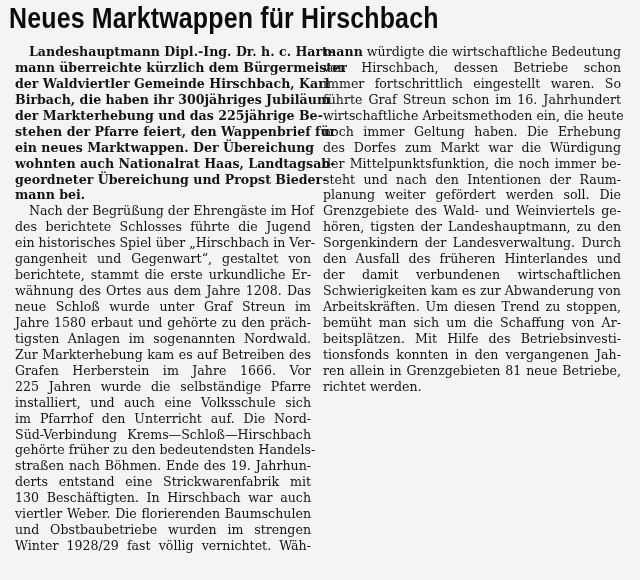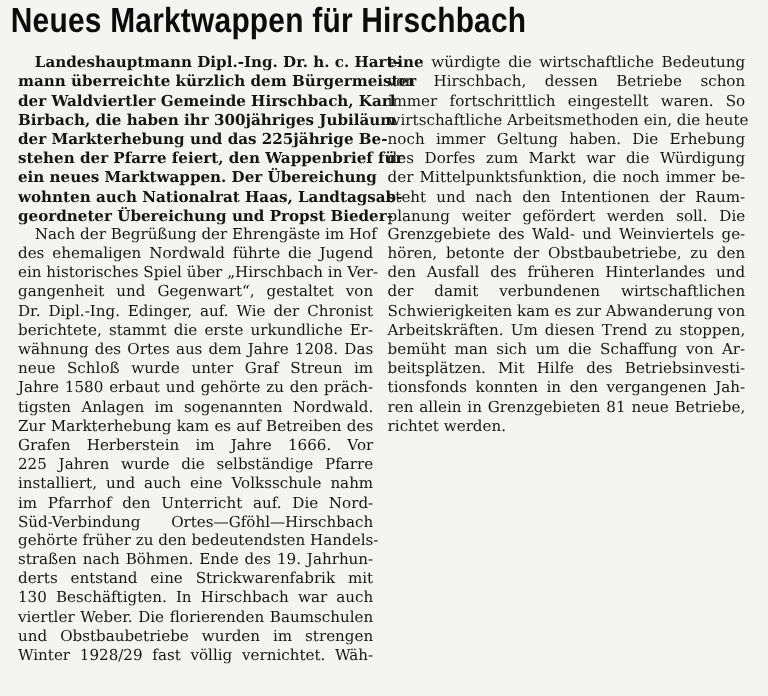--- a/index.html
+++ b/index.html
@@ -43,57 +43,59 @@
 <div class="col left" id="col-left">
     <span class="line bold indent">Landeshauptmann Dipl.-Ing. Dr. h. c. Hart-</span>
     <span class="line bold">mann überreichte kürzlich dem Bürgermeister</span>
     <span class="line bold">der Waldviertler Gemeinde Hirschbach, Karl</span>
     <span class="line bold">Birbach, die haben ihr 300jähriges Jubiläum</span>
     <span class="line bold">der Markterhebung und das 225jährige Be-</span>
     <span class="line bold">stehen der Pfarre feiert, den Wappenbrief für</span>
     <span class="line bold">ein neues Marktwappen. Der Übereichung</span>
     <span class="line bold">wohnten auch Nationalrat Haas, Landtagsab-</span>
     <span class="line bold">geordneter Übereichung und Propst Bieder-</span>
+    <span class="line bold last">mann bei.</span>
     <span class="line indent">Nach der Begrüßung der Ehrengäste im Hof</span>
-    <span class="line">des ehemaligen Nordwald führte die Jugend</span>
+    <span class="line">des berichtete Schlosses führte die Jugend</span>
     <span class="line">ein historisches Spiel über „Hirschbach in Ver-</span>
     <span class="line">gangenheit und Gegenwart“, gestaltet von</span>
-    <span class="line">Dr. Dipl.-Ing. Edinger, auf. Wie der Chronist</span>
     <span class="line">berichtete, stammt die erste urkundliche Er-</span>
     <span class="line">wähnung des Ortes aus dem Jahre 1208. Das</span>
     <span class="line">neue Schloß wurde unter Graf Streun im</span>
     <span class="line">Jahre 1580 erbaut und gehörte zu den präch-</span>
     <span class="line">tigsten Anlagen im sogenannten Nordwald.</span>
     <span class="line">Zur Markterhebung kam es auf Betreiben des</span>
     <span class="line">Grafen Herberstein im Jahre 1666. Vor</span>
     <span class="line">225 Jahren wurde die selbständige Pfarre</span>
-    <span class="line">installiert, und auch eine Volksschule nahm</span>
+    <span class="line">installiert, und auch eine Volksschule sich</span>
     <span class="line">im Pfarrhof den Unterricht auf. Die Nord-</span>
-    <span class="line">Süd-Verbindung Ortes—Gföhl—Hirschbach</span>
+    <span class="line">Süd-Verbindung Krems—Schloß—Hirschbach</span>
     <span class="line">gehörte früher zu den bedeutendsten Handels-</span>
     <span class="line">straßen nach Böhmen. Ende des 19. Jahrhun-</span>
     <span class="line">derts entstand eine Strickwarenfabrik mit</span>
     <span class="line">130 Beschäftigten. In Hirschbach war auch</span>
     <span class="line">viertler Weber. Die florierenden Baumschulen</span>
     <span class="line">und Obstbaubetriebe wurden im strengen</span>
     <span class="line">Winter 1928/29 fast völlig vernichtet. Wäh-</span>
   </div>
 <div class="sep"></div>
 <div class="col right" id="col-right">
-    <span class="line"><b>eine</b> würdigte die wirtschaftliche Bedeutung</span>
+    <span class="line"><b>mann</b> würdigte die wirtschaftliche Bedeutung</span>
     <span class="line">von Hirschbach, dessen Betriebe schon</span>
     <span class="line">immer fortschrittlich eingestellt waren. So</span>
+    <span class="line">führte Graf Streun schon im 16. Jahrhundert</span>
     <span class="line">wirtschaftliche Arbeitsmethoden ein, die heute</span>
     <span class="line">noch immer Geltung haben. Die Erhebung</span>
     <span class="line">des Dorfes zum Markt war die Würdigung</span>
     <span class="line">der Mittelpunktsfunktion, die noch immer be-</span>
     <span class="line">steht und nach den Intentionen der Raum-</span>
     <span class="line">planung weiter gefördert werden soll. Die</span>
     <span class="line">Grenzgebiete des Wald- und Weinviertels ge-</span>
-    <span class="line">hören, betonte der Obstbaubetriebe, zu den</span>
+    <span class="line">hören, tigsten der Landeshauptmann, zu den</span>
+    <span class="line">Sorgenkindern der Landesverwaltung. Durch</span>
     <span class="line">den Ausfall des früheren Hinterlandes und</span>
     <span class="line">der damit verbundenen wirtschaftlichen</span>
     <span class="line">Schwierigkeiten kam es zur Abwanderung von</span>
     <span class="line">Arbeitskräften. Um diesen Trend zu stoppen,</span>
     <span class="line">bemüht man sich um die Schaffung von Ar-</span>
     <span class="line">beitsplätzen. Mit Hilfe des Betriebsinvesti-</span>
     <span class="line">tionsfonds konnten in den vergangenen Jah-</span>
     <span class="line">ren allein in Grenzgebieten 81 neue Betriebe,</span>
     <span class="line last">richtet werden.</span>
   </div>

